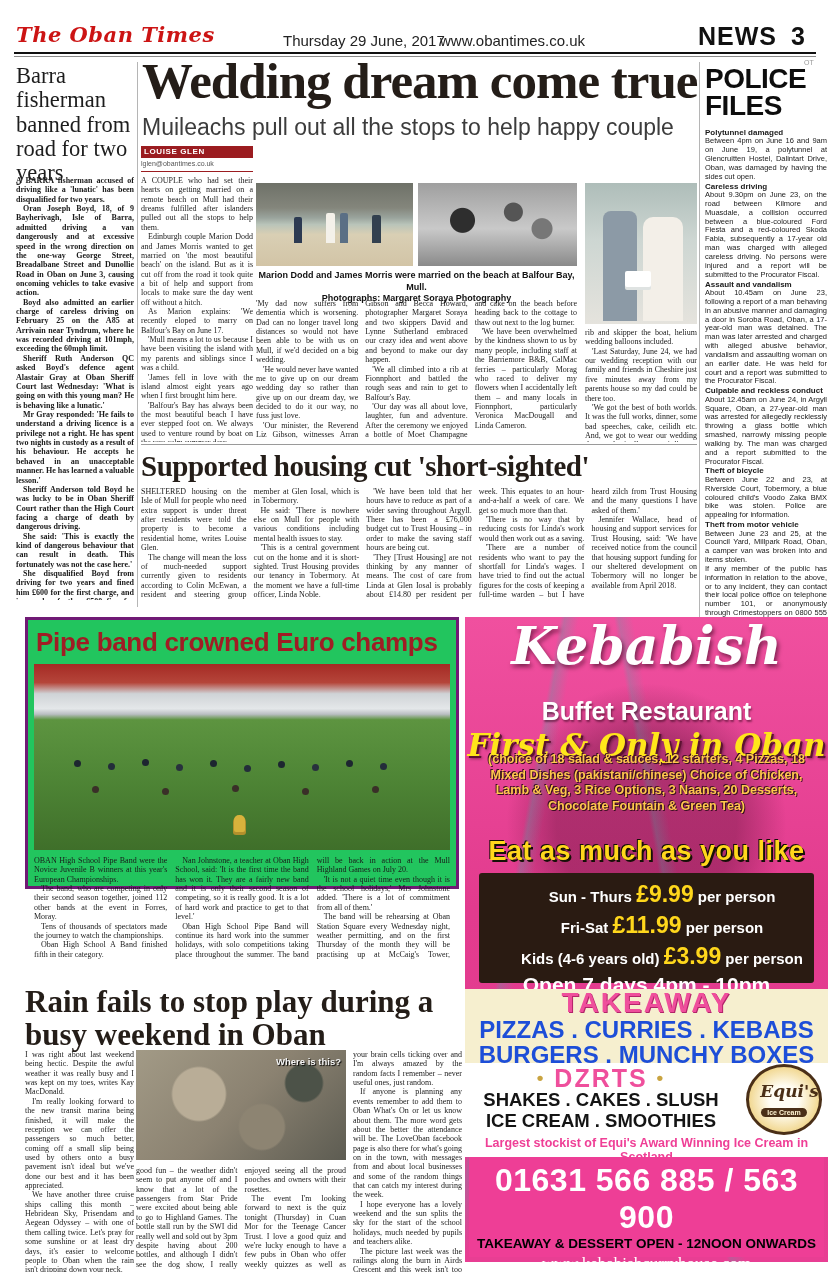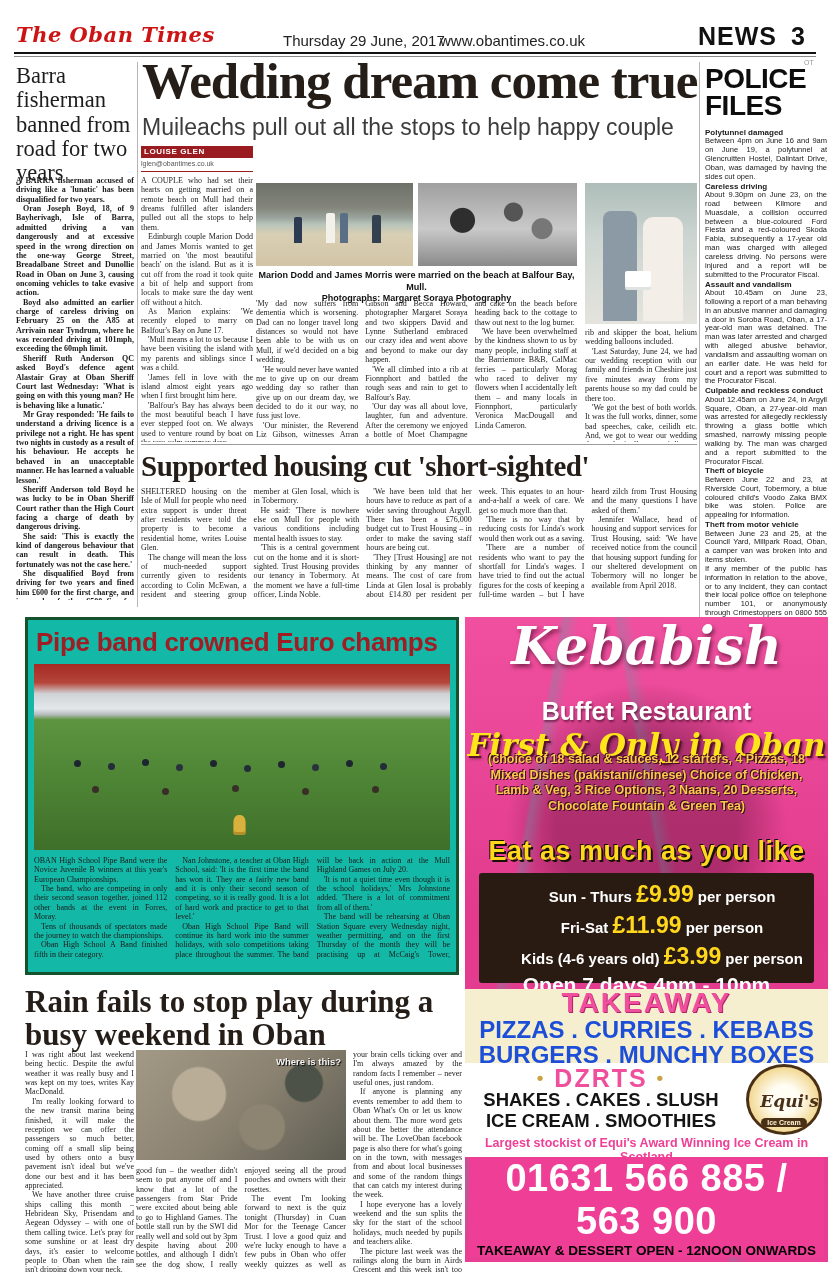--- a/index.html
+++ b/index.html
@@ -85,21 +85,21 @@
 
   
   .pol-title { left:705px; top:66px; font-family:"Liberation Sans", sans-serif; font-weight:900;
                font-size:28px; line-height:0.95; color:#0d0d0d; letter-spacing:-0.5px; }
   .pol-body { left:705px; top:128px; width:122px; height:514px; font-family:"Liberation Sans", sans-serif;
               font-size:7.5px; line-height:1.18; text-align:justify; overflow:hidden; }
   .pol-body p { margin:0; text-indent:0; }
   .pol-body .entry-title { font-weight:bold; font-size:8px; }
 
   
-  .pipebox { left:25px; top:617px; width:434px; height:358px; border:3px solid #14532d; background:#14b8a6; }
+  .pipebox { left:25px; top:617px; width:434px; height:272px; border:3px solid #701a75; background:#22c55e; }
   .pipe-hl { position:absolute; left:8px; top:7px; font-family:"Liberation Sans", sans-serif;
              font-weight:800; font-size:26px; color:#a01d24; letter-spacing:-0.3px; }
   .pipe-body { position:absolute; left:6px; top:236px; width:416px; height:114px;
                column-count:3; column-gap:8px; column-fill:auto; }
 
   
   .rain-hl1 { left:25px; top:984px; font-size:31px; font-weight:bold; color:#241d18; }
   .rain-hl2 { left:25px; top:1017px; font-size:31px; font-weight:bold; color:#241d18; }
   .rain-c1 { left:25px; top:1050px; width:109px; height:222px; }
   .rain-c23 { left:136px; top:1166px; width:210px; height:108px; column-count:2; column-gap:7px; column-fill:auto; }
@@ -136,28 +136,28 @@
   .kb-white { top:446px; left:0; width:363px; height:94px; background:#ffffff; }
   .kb-dzrow { position:absolute; left:0; top:1px; width:272px; text-align:center;
               font-family:"Liberation Sans", sans-serif; font-weight:900; font-size:25px; color:#ef4f9c; letter-spacing:2px; }
   .kb-dzrow .dot { color:#c9a441; font-size:19px; vertical-align:3px; }
   .kb-dzline { position:absolute; left:0; width:272px; text-align:center;
                font-family:"Liberation Sans", sans-serif; font-weight:900; font-size:18.5px; color:#141414; }
   .kb-badge { position:absolute; right:6px; top:1px; width:76px; height:71px; border-radius:50%;
               background:radial-gradient(#fffdf4 30%, #f0d488 75%, #dcb45c); border:3px solid #4a2f17;
               text-align:center; }
   .kb-badge .eq { font-family:"DejaVu Serif", serif; font-style:italic; font-weight:bold; font-size:17px;
-                  color:#4a2f17; margin-top:24px;padding-left:11px; }
+                  color:#4a2f17; margin-top:14px;padding-left:11px; }
   .kb-badge .ic { display:inline-block; margin-top:2px; font-family:"Liberation Sans", sans-serif; font-size:7px;
                   font-weight:bold; color:#fff4d2; background:#4a2f17; border-radius:6px; padding:1px 6px; }
   .kb-stockist { position:absolute; left:0; top:73px; width:363px; text-align:center;
                  font-family:"Liberation Sans", sans-serif; font-weight:800; font-size:12.5px; color:#ef3f96; }
   .kb-contact { top:540px; left:4px; width:355px; height:100px; background:#ee3e96; }
-  .kb-phone { font-family:"Liberation Sans", sans-serif; font-weight:800; font-size:38px; color:#fff;
-              letter-spacing:0.5px; }
+  .kb-phone { font-family:"Liberation Sans", sans-serif; font-weight:800; font-size:32px; color:#fff;
+              padding-top:5px; letter-spacing:0.5px; }
   .kb-open { font-family:"Liberation Sans", sans-serif; font-weight:800; font-size:13.5px; color:#000000; }
   .kb-web1 { font-family:"Liberation Serif", serif; font-size:17px; color:#fff; margin-top:3px; }
   .kb-web2 { font-family:"Liberation Serif", serif; font-size:16px; color:#fff; }
 </style>
 </head>
 <body>
 
 <div class="page">
 
   <div class="abs masthead">The Oban Times</div>

